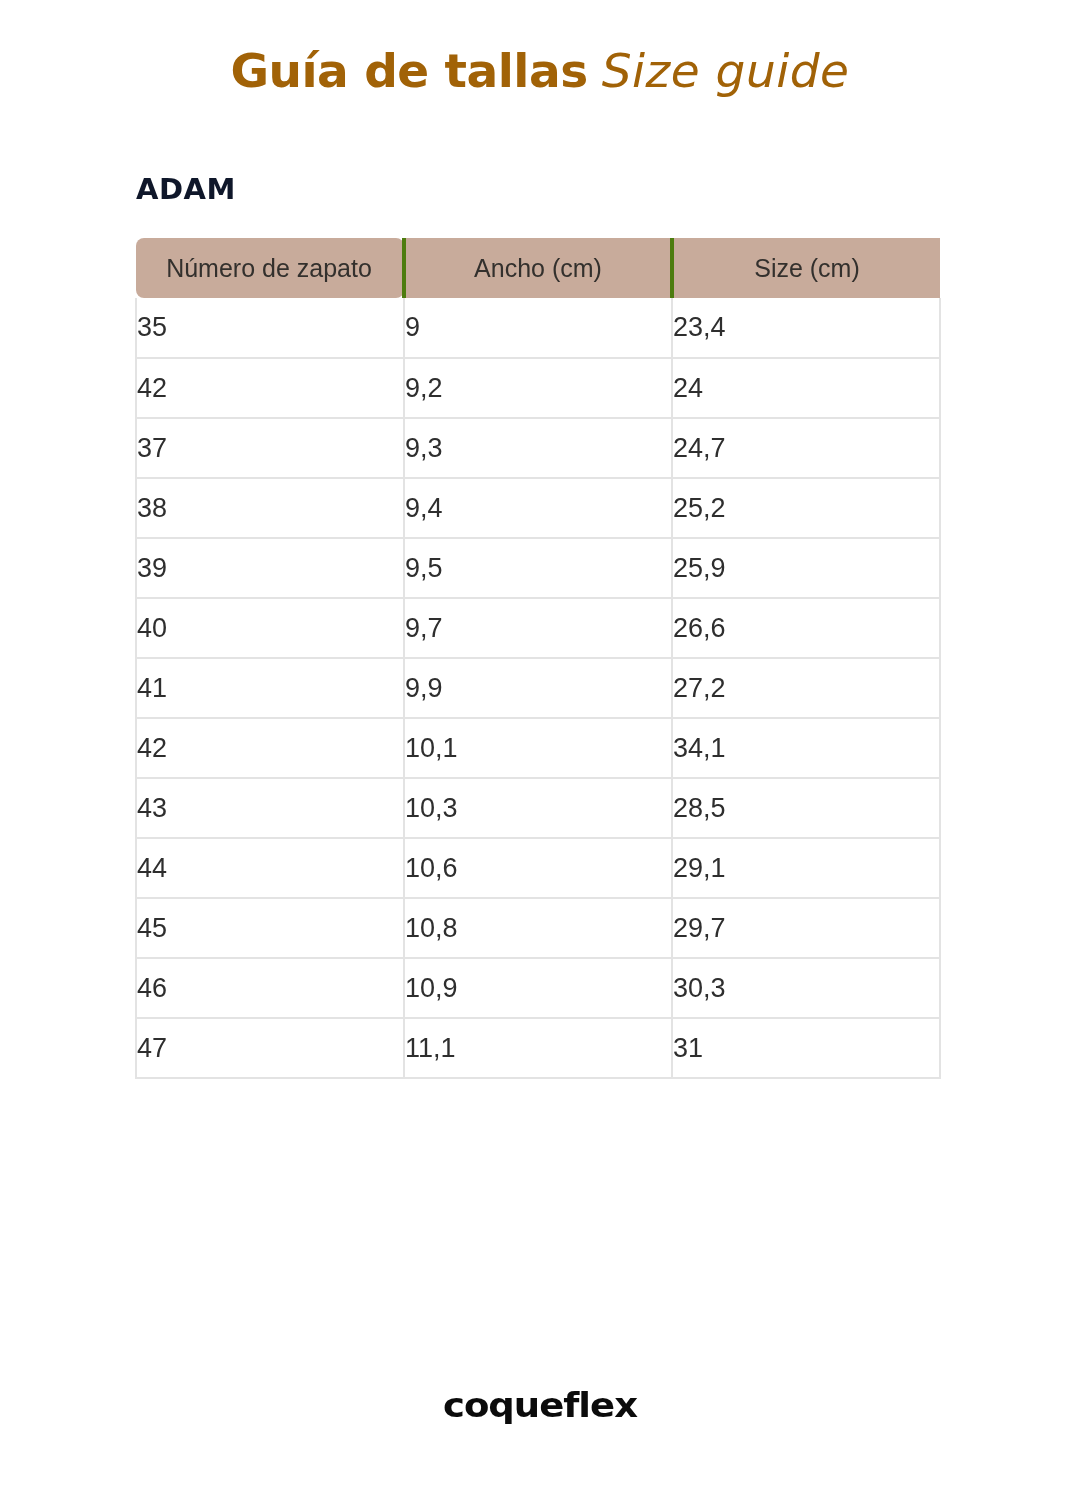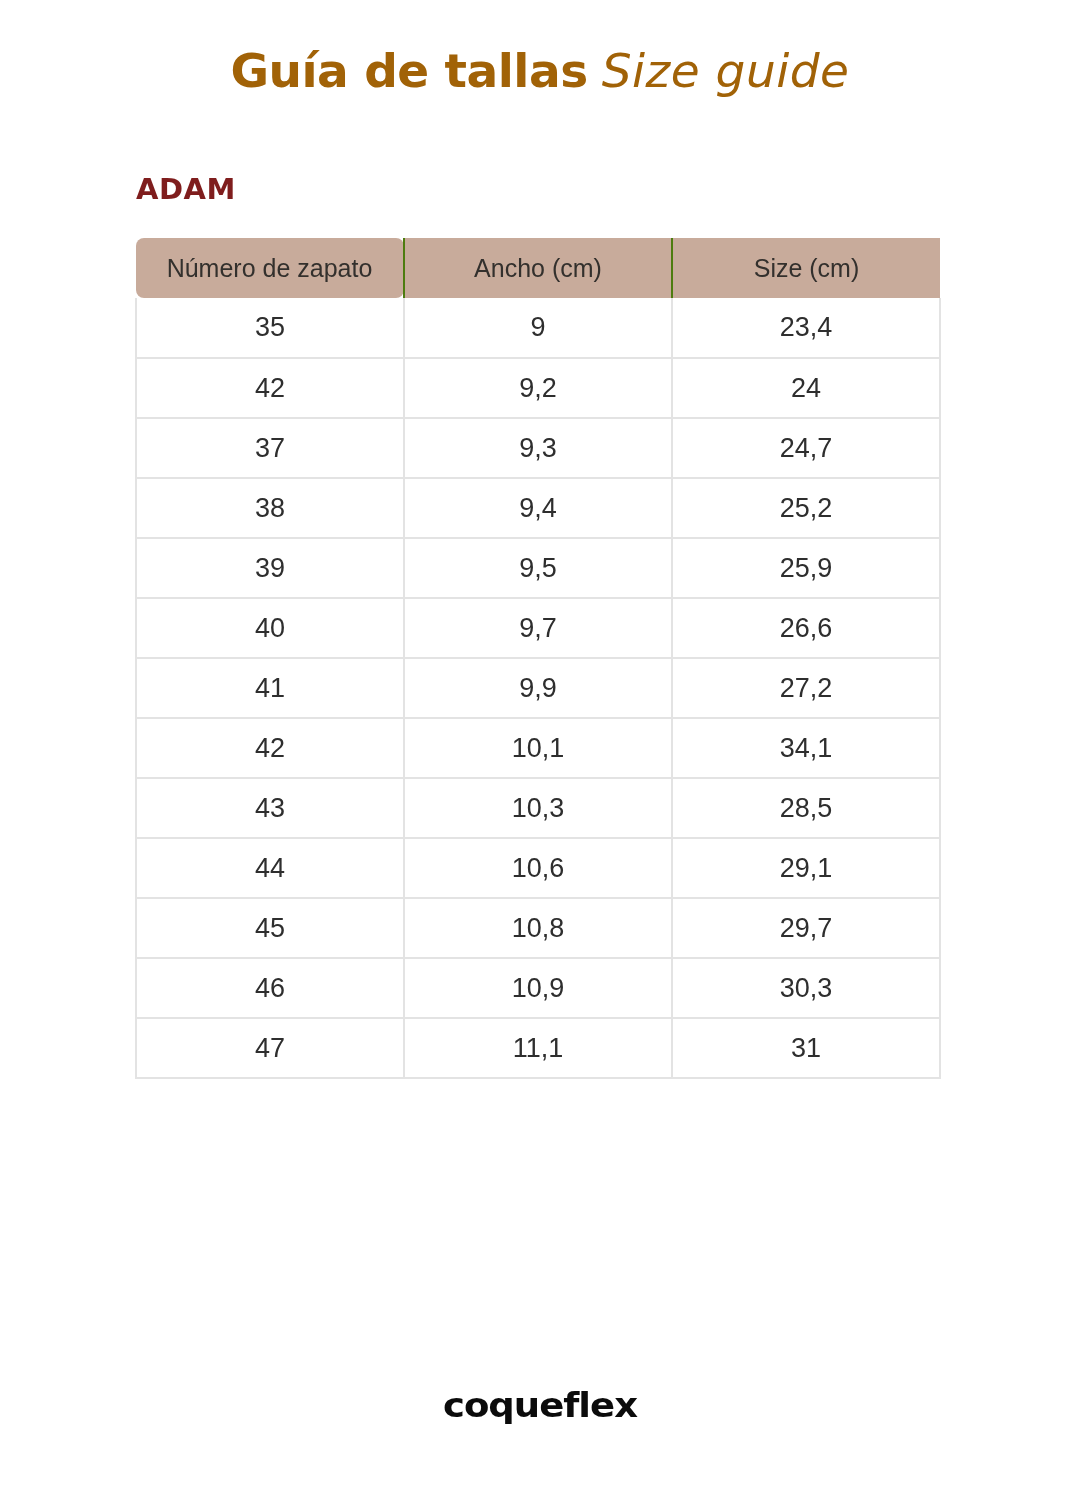--- a/index.html
+++ b/index.html
@@ -39,46 +39,45 @@
     margin-left:14px;
     letter-spacing:0.5px;
   }
   .section-label{
     position:absolute;
     top:172px;left:136px;
     font-family:"DejaVu Sans", sans-serif;
     font-weight:800;
     font-size:29px;
     letter-spacing:0.5px;
-    color:#7f1d1d;
+    color:#0f172a;
   }
   table.size-table{
     position:absolute;
     top:238px;left:135px;
     width:806px;
     border-collapse:collapse;
     table-layout:fixed;
   }
   .size-table th{
     background:var(--header-bg);
     height:60px;
     font-weight:400;
     font-size:25px;
     color:#33302d;
     text-align:center;
     vertical-align:middle;
-    border-left:2px solid #4d7c0f;
+    border-left:4px solid #4d7c0f;
   }
   .size-table th:first-child{border-left:none;border-radius:8px;}
   .size-table td{
     height:60px;
     background:#ffffff;
     font-size:27px;
     color:var(--body-text);
-    text-align:center;
     vertical-align:middle;
     border:2px solid var(--grid);
   }
   .size-table tbody tr:first-child td{border-top:none;}
   .footer-logo{
     position:absolute;
     top:1384px;left:0;
     width:1080px;
     text-align:center;
     font-family:"DejaVu Sans", sans-serif;

